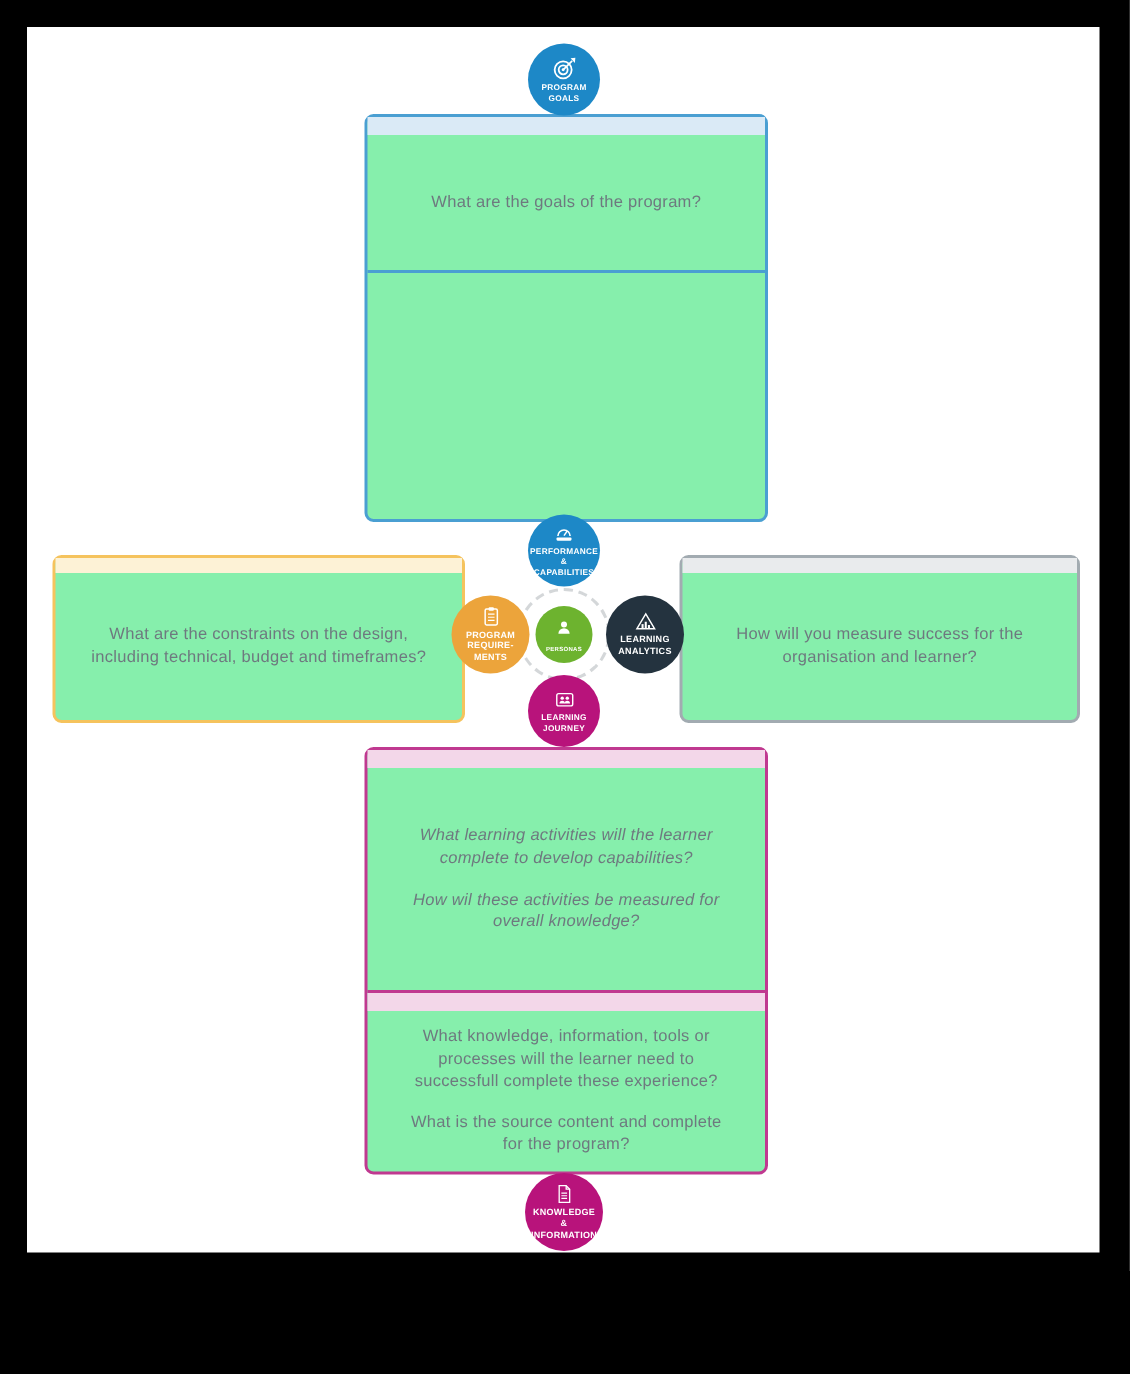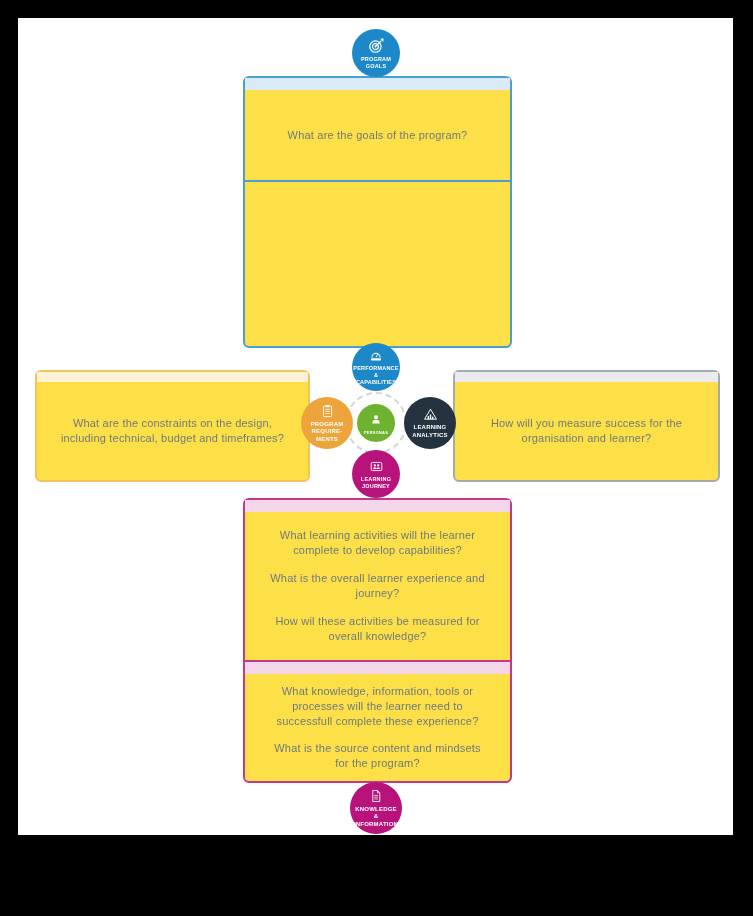--- a/index.html
+++ b/index.html
@@ -1,37 +1,37 @@
 <!DOCTYPE html>
 <html><head>
 <meta charset="utf-8">
 <style>
   html,body { margin:0; padding:0; background:#000; }
   .page { position:relative; width:753px; height:916px; background:#000; overflow:hidden;
           font-family:"Liberation Sans", sans-serif; }
   .canvas { position:absolute; left:18px; top:18px; width:715px; height:817px; background:#fff; }
 
   
-  .qbox { position:absolute; background:#fde047; border:2px solid #999; border-radius:6px;
+  .qbox { position:absolute; background:#86efac; border:2px solid #999; border-radius:6px;
           box-sizing:border-box; display:flex; flex-direction:column; }
   .qsection { display:flex; flex-direction:column; min-height:0; }
   .strip { height:12px; flex:0 0 12px; }
   .divider { height:2px; flex:0 0 2px; }
   .qbody { flex:1; display:flex; flex-direction:column; justify-content:center;
            gap:13px; padding:6px 22px; }
   .qbody p { margin:0; font-size:11px; line-height:1.35; color:#6e797f; text-align:center;
              letter-spacing:0.2px; }
 
   #box-goals        { left:225px; top:58px;  width:269px; height:272px; }
   #box-goals .s1    { flex:0 0 102px; }
   #box-goals .s2    { flex:1; }
   #box-constraints  { left:17px;  top:352px; width:275px; height:112px; }
   #box-success      { left:435px; top:352px; width:267px; height:112px; }
   #box-journey      { left:225px; top:480px; width:269px; height:285px; }
-  #box-journey .s1  { flex:0 0 160px; }
+  #box-journey .s1  { flex:0 0 160px;font-style:italic; }
   #box-journey .s2  { flex:1; }
   #box-constraints .strip, #box-success .strip { height:10px; flex:0 0 10px; }
 
   
   .badge { position:absolute; border-radius:50%; display:flex; flex-direction:column;
            align-items:center; justify-content:center; gap:2px; color:#fff; text-align:center;
            box-sizing:border-box; z-index:5; }
   .blabel { font-size:6px; line-height:1.25; letter-spacing:0.2px; font-weight:bold;
             text-transform:uppercase; padding:0 3px; }
   .badge svg { display:block; }
@@ -86,30 +86,29 @@
           <p>How will you measure success for the organisation and learner?</p>
         </div>
       </div>
     </div>
 
     <div class="qbox" id="box-journey" style="border-color: rgb(192, 57, 144);">
       <div class="qsection s1">
         <div class="strip" style="background-color: rgb(243, 215, 233);"></div>
         <div class="qbody">
           <p>What learning activities will the learner complete to develop capabilities?</p>
-          <p>What is the  overall learner experience and journey?</p>
           <p>How wil these activities be measured for overall knowledge?</p>
         </div>
       </div>
       <div class="divider" style="background-color: rgb(192, 57, 144);"></div>
       <div class="qsection s2">
         <div class="strip" style="background-color: rgb(243, 215, 233);"></div>
         <div class="qbody">
           <p>What knowledge, information, tools or processes will the learner need to successfull complete these experience?</p>
-          <p>What is the source content and mindsets for the program?</p>
+          <p>What is the source content and complete for the program?</p>
         </div>
       </div>
     </div>
 
     <div id="personas-hub">
       <div id="personas-circle" style="background-color: rgb(109, 179, 47);">
         <span>
           <svg width="12" height="12" viewBox="0 0 24 24">
             <circle cx="12" cy="8.5" r="4" fill="#fff"></circle>
             <path d="M4.5 21 a7.5 7.5 0 0 1 15 0 z" fill="#fff"></path>

